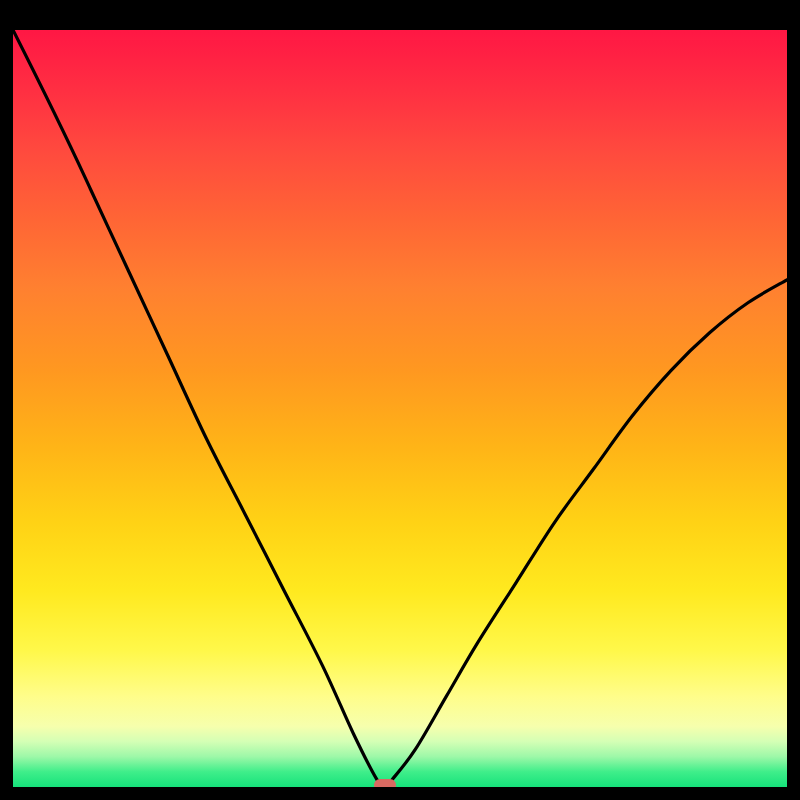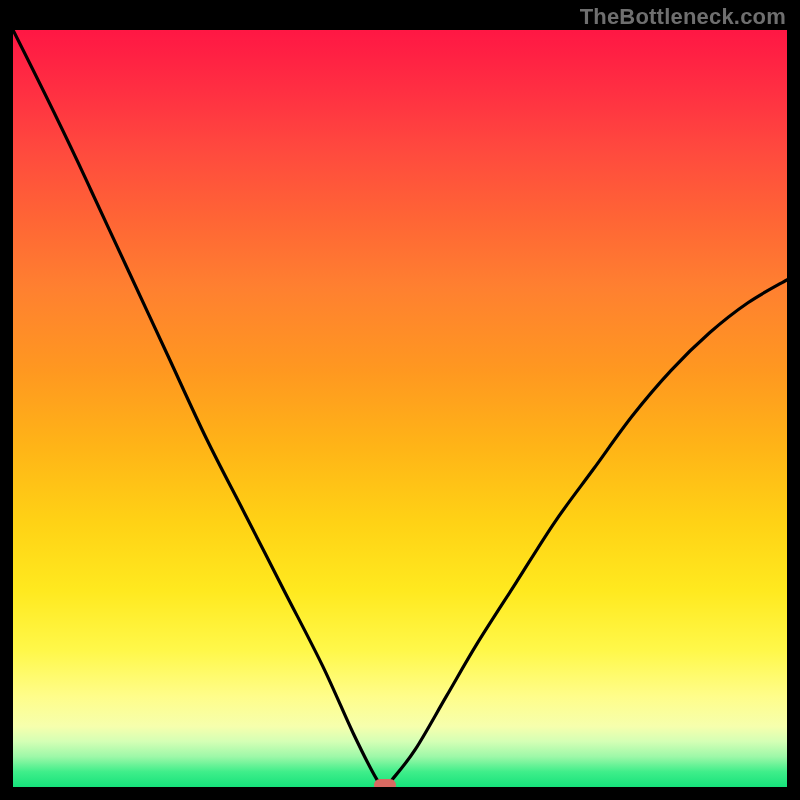--- a/index.html
+++ b/index.html
@@ -69,21 +69,20 @@
     width: 22px;
     height: 12px;
     border-radius: 6px;
     background: #d86a62;
   }
 </style>
 </head>
 <body>
 
 <div class="frame">
-  <div class="watermark">TheBottleneck.com</div>
 
   <div class="plot-area">
     <div class="gradient"></div>
 
     <svg class="curve" viewBox="0 0 774 757" preserveAspectRatio="none">
       <path id="curve-path" d="M 0.00 0.00 C 51.60 102.19, 64.50 131.21, 77.40 158.97 C 90.30 186.73, 103.20 214.48, 116.10 242.24 C 129.00 270.00, 141.90 297.75, 154.80 325.51 C 167.70 353.27, 180.60 382.28, 193.50 408.78 C 206.40 435.27, 219.30 459.25, 232.20 484.48 C 245.10 509.71, 258.00 534.95, 270.90 560.18 C 283.80 585.41, 297.99 611.91, 309.60 635.88 C 321.21 659.85, 331.53 685.09, 340.56 704.01 C 349.59 722.93, 358.62 740.60, 363.78 749.43 C 368.94 758.26, 368.94 757.00, 371.52 757.00 C 374.10 757.00, 374.10 755.74, 379.26 749.43 C 384.42 743.12, 393.45 733.03, 402.48 719.15 C 411.51 705.27, 423.12 683.82, 433.44 666.16 C 443.76 648.50, 452.79 632.09, 464.40 613.17 C 476.01 594.25, 490.20 572.80, 503.10 552.61 C 516.00 532.42, 528.90 510.98, 541.80 492.05 C 554.70 473.13, 567.60 456.72, 580.50 439.06 C 593.40 421.40, 606.30 402.47, 619.20 386.07 C 632.10 369.67, 645.00 354.53, 657.90 340.65 C 670.80 326.77, 683.70 314.16, 696.60 302.80 C 709.50 291.44, 722.40 281.35, 735.30 272.52 C 748.20 263.69, 767.55 253.59, 774.00 249.81 C 780.45 246.02, 774.00 249.81, 774.00 249.81 " fill="none" stroke="#000" stroke-width="3.2" stroke-linecap="round" stroke-linejoin="round"></path>
     </svg>
 
     <div class="marker" id="minimum-marker" style="left: 360.52px; top: 749px;"></div>
   </div>

